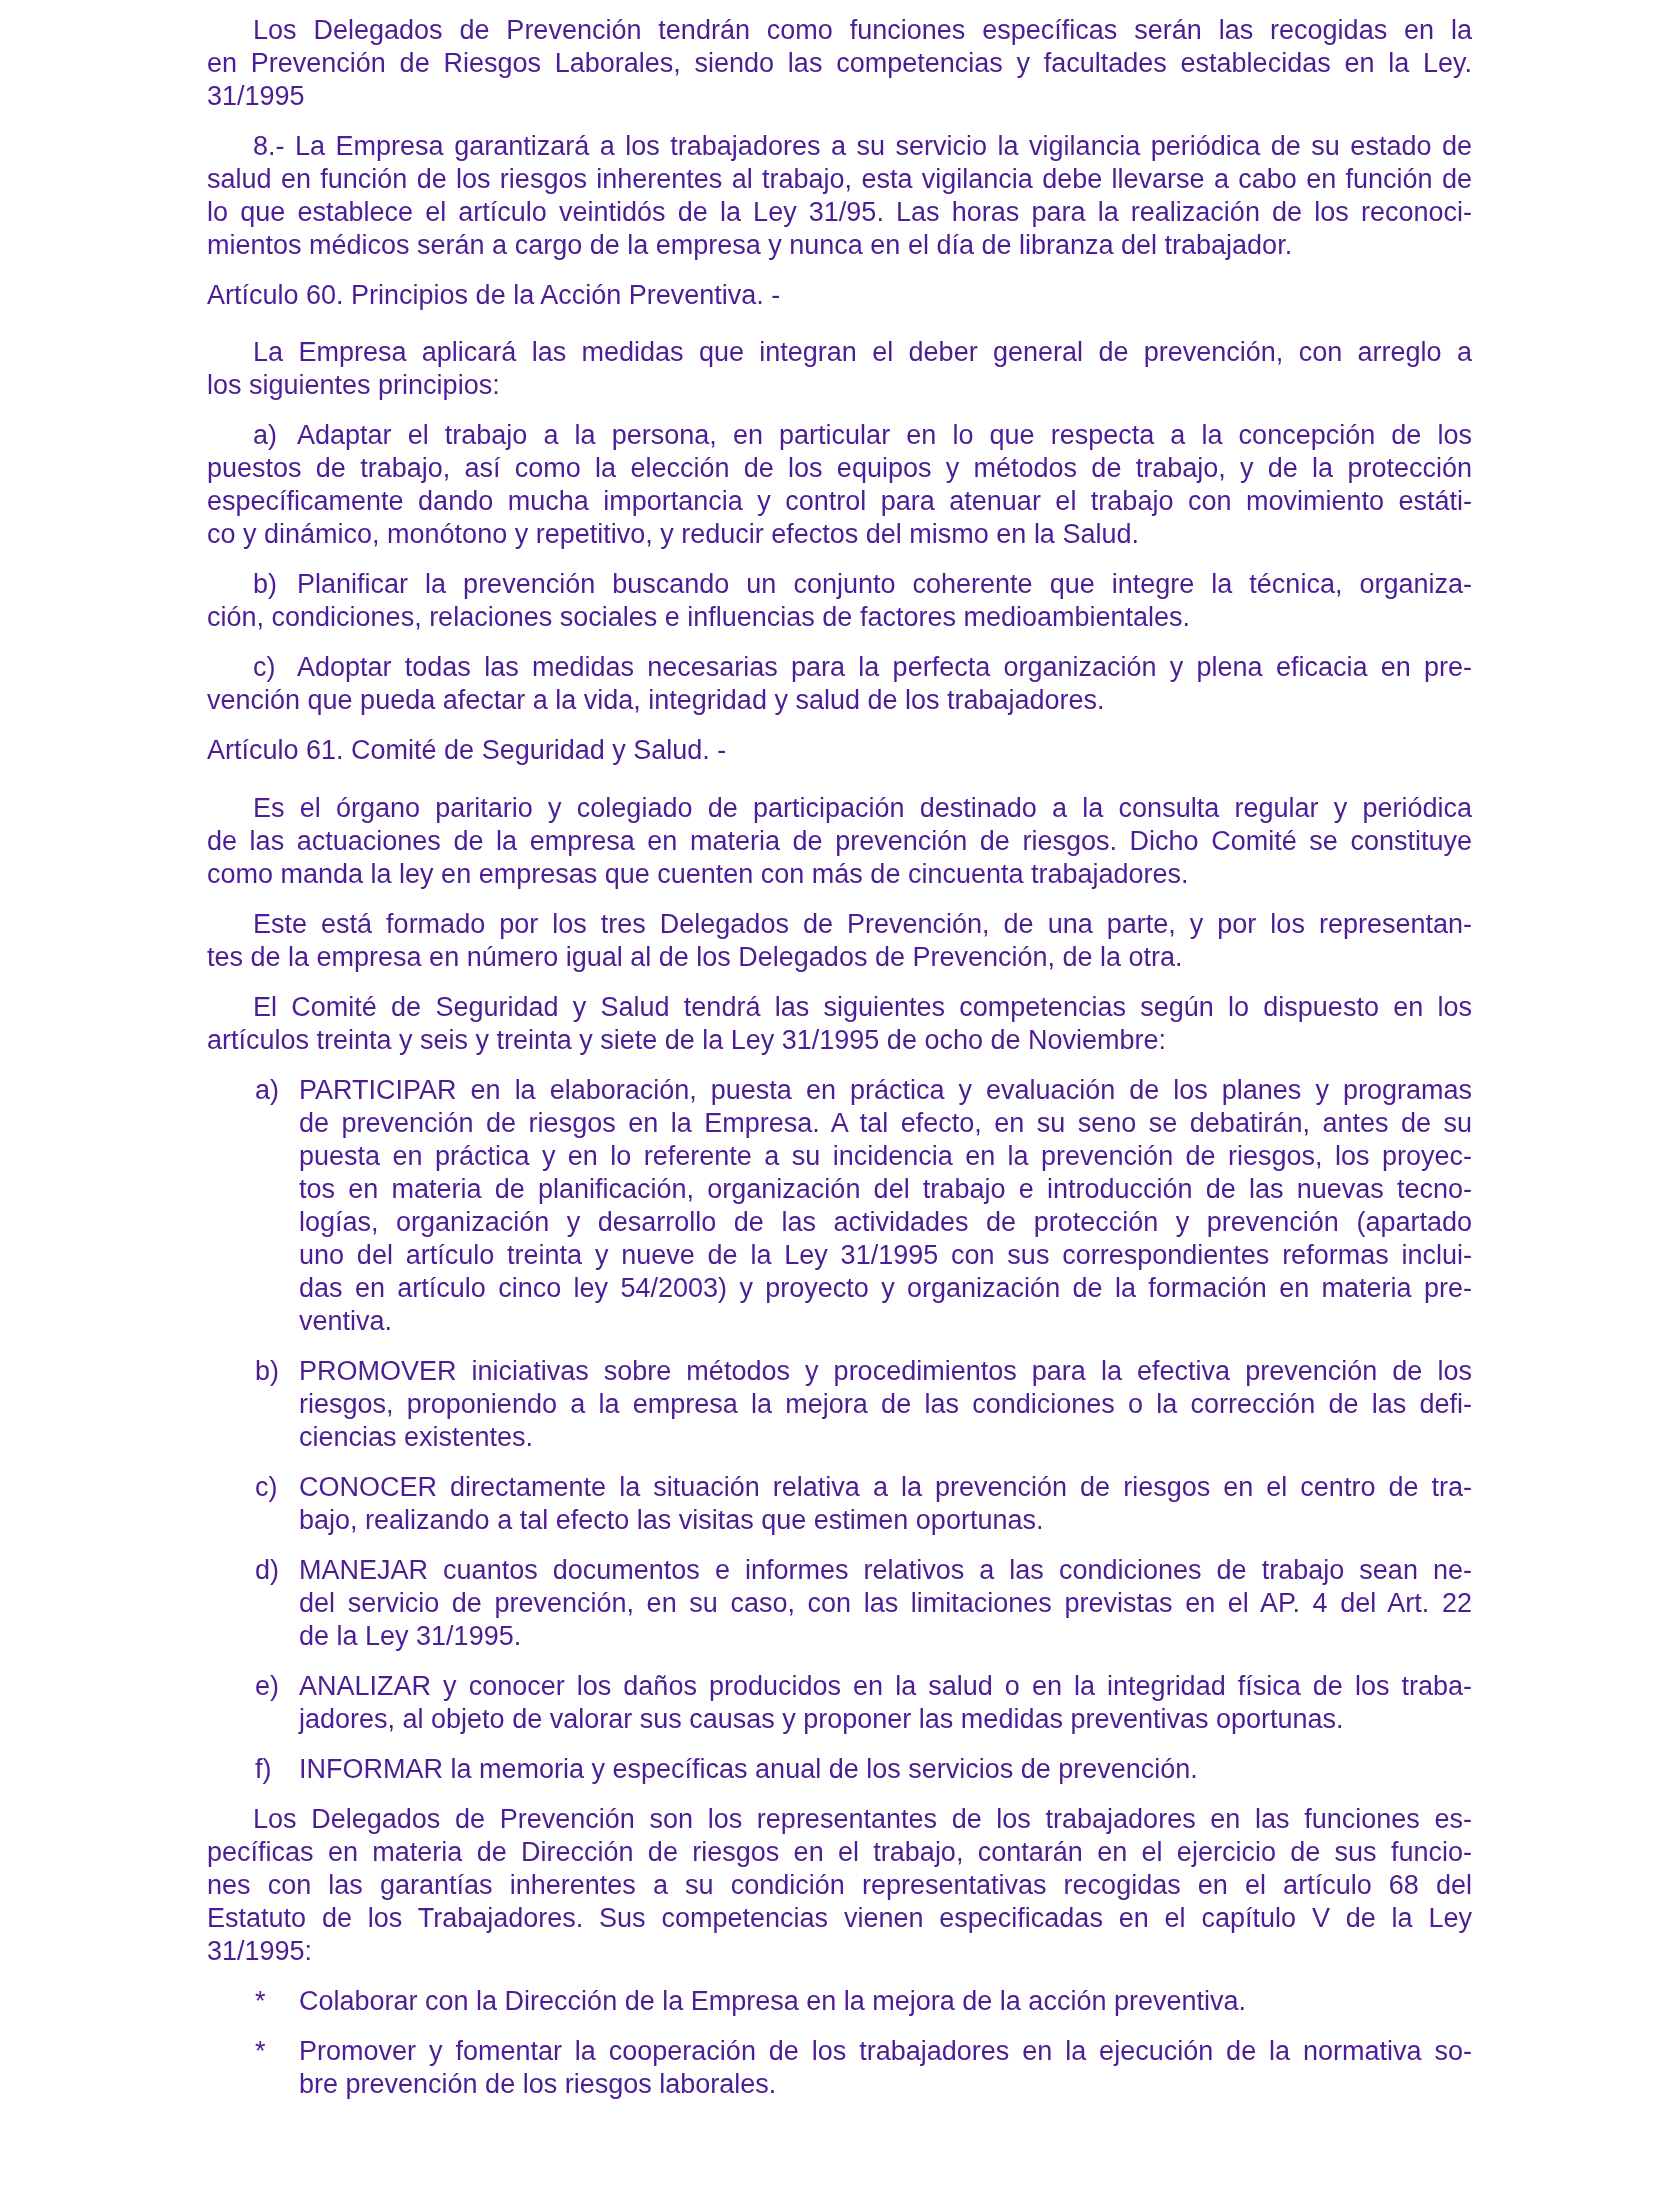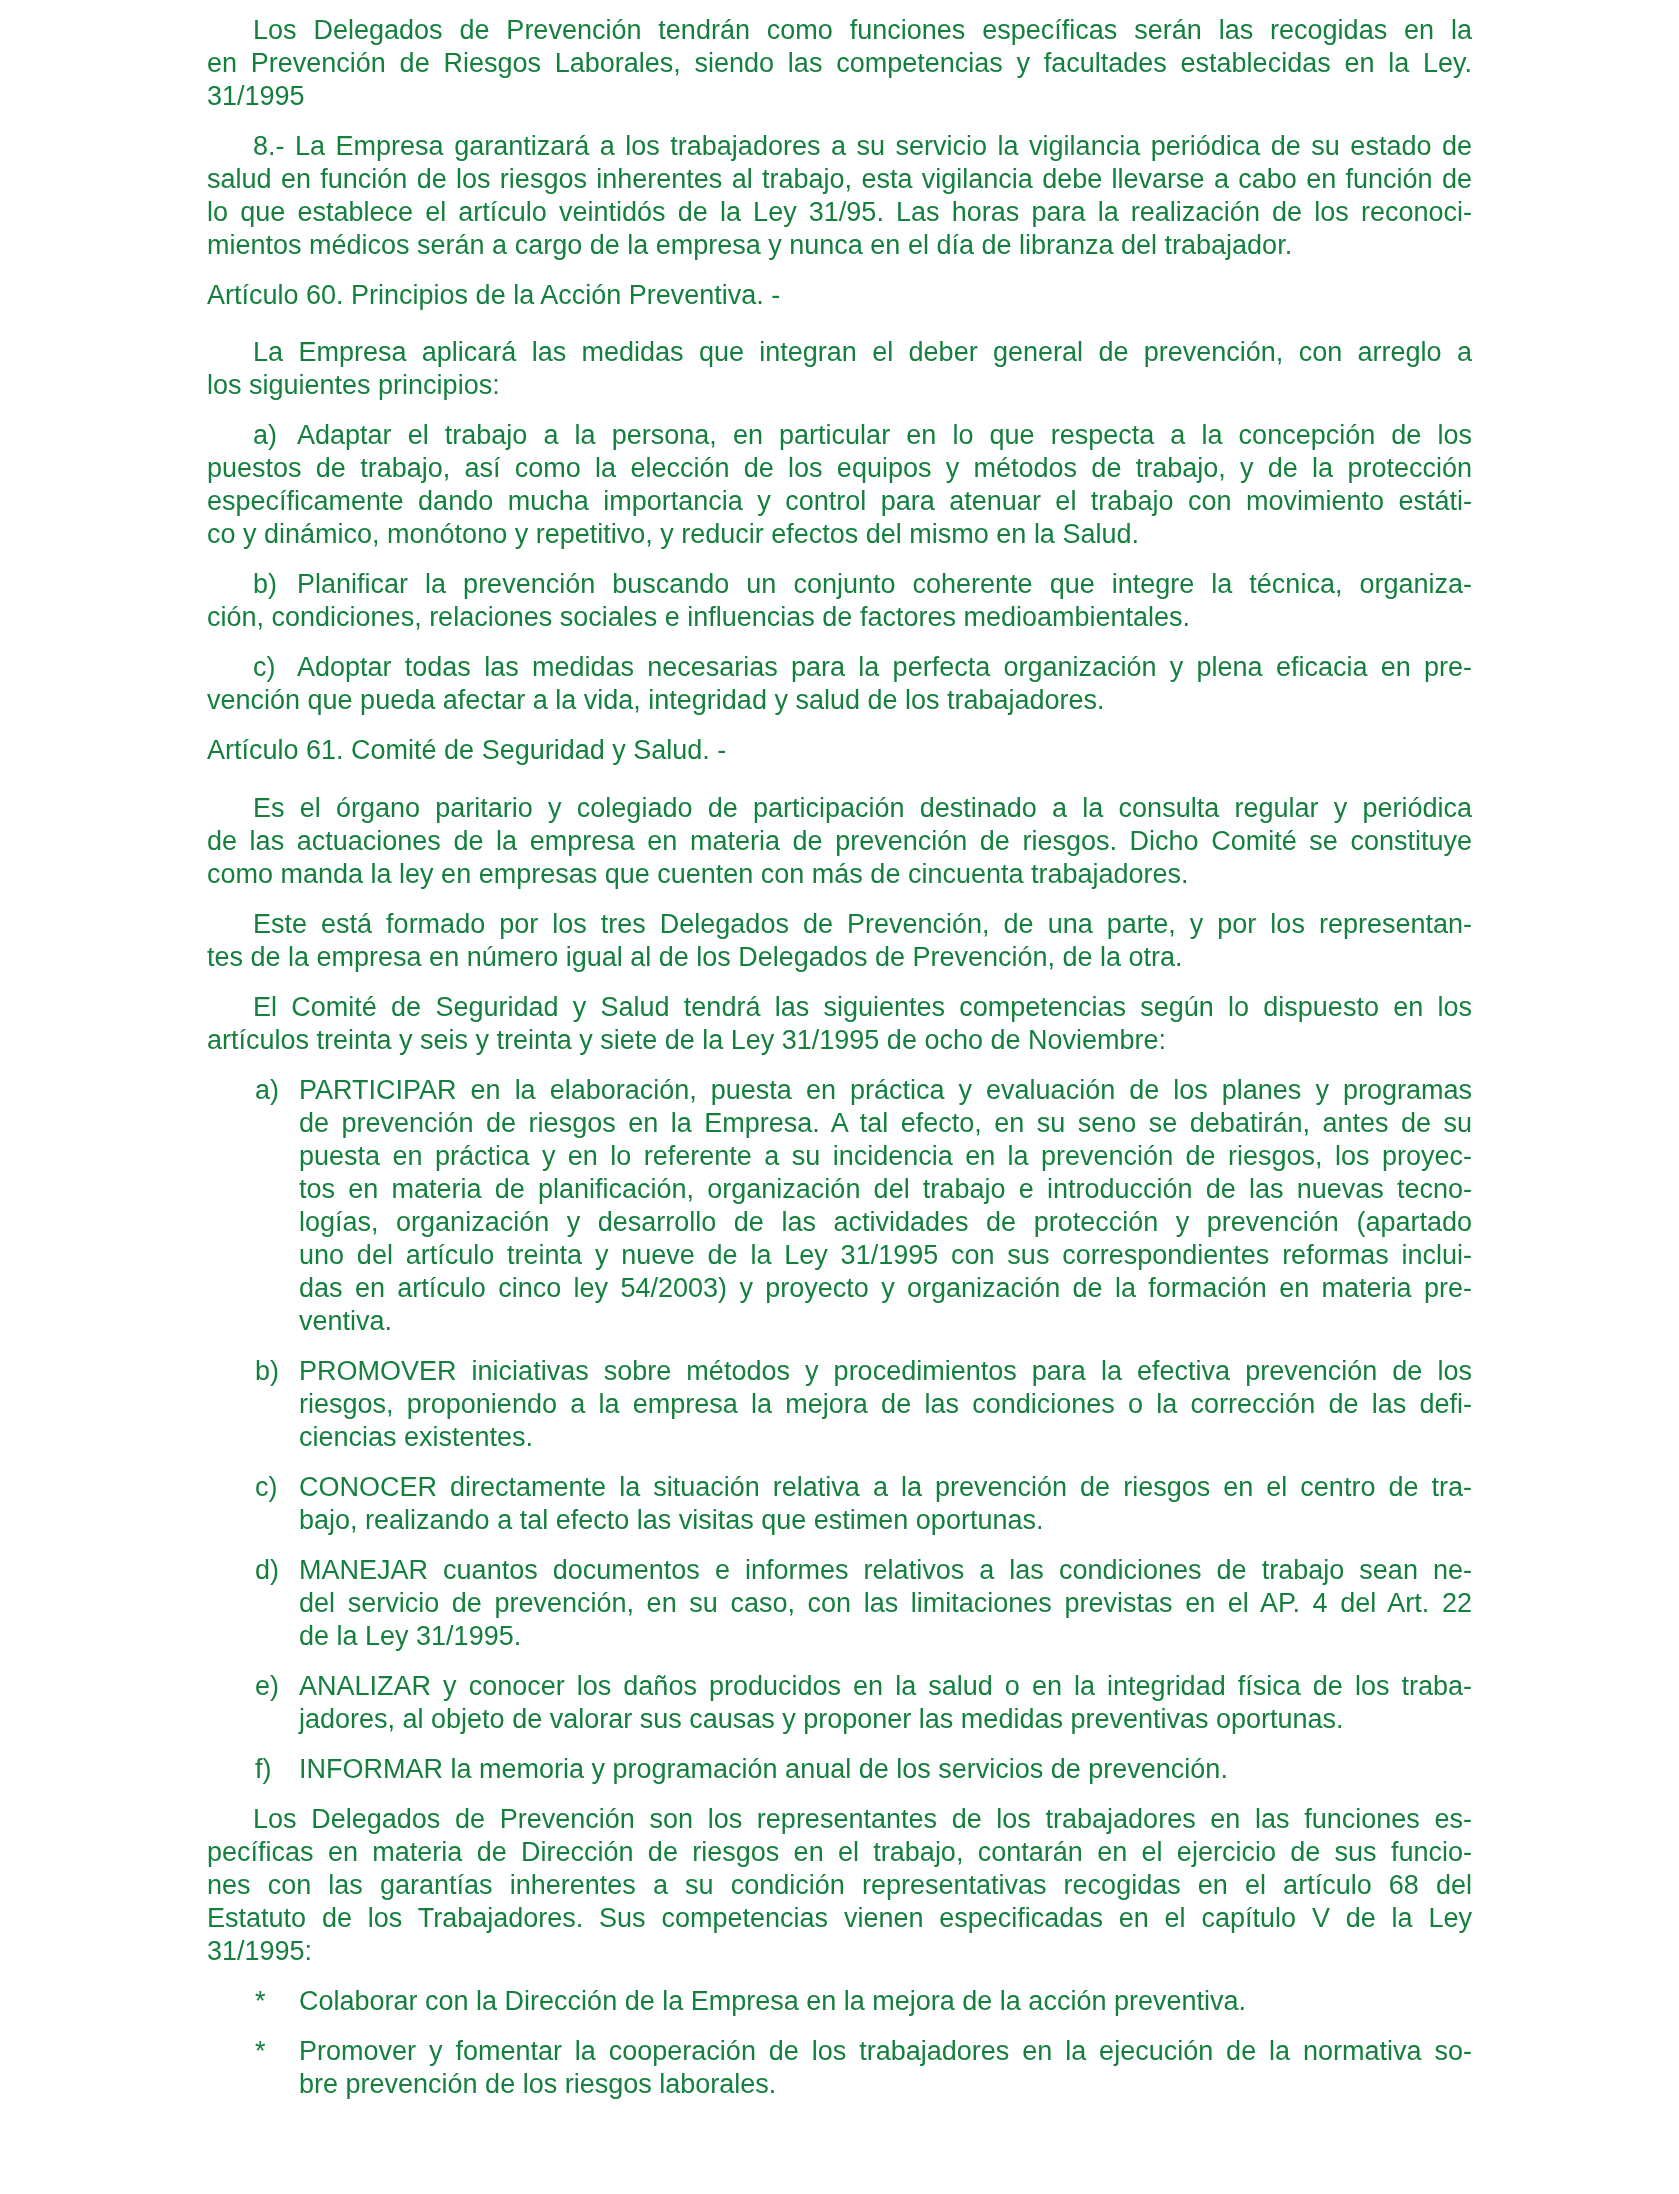--- a/index.html
+++ b/index.html
@@ -23,21 +23,21 @@
   .heading{
     font-size:27px;line-height:33px;font-weight:400;
     margin:9.2px 0 24.5px 0;text-align:left;
   }
   .li{position:relative;padding-left:92px;margin:0 0 17px 0;}
   .li .tag{position:absolute;left:48px;top:0;}
 </style>
 </head>
 <body>
 
-<div class="page" style="background: rgb(255, 255, 255); color: #15803d;">
+<div class="page" style="background: rgb(255, 255, 255); color: #4c1d95;">
   <div id="doc-body">
       <div class="para">
         <div class="ln indent">Los Delegados de Prevención tendrán como funciones específicas serán las recogidas en la</div>
         <div class="ln">en Prevención de Riesgos Laborales, siendo las competencias y facultades establecidas en la Ley.</div>
         <div class="ln last">31/1995</div>
       </div>
       <div class="para">
         <div class="ln indent">8.- La Empresa garantizará a los trabajadores a su servicio la vigilancia periódica de su estado de</div>
         <div class="ln">salud en función de los riesgos inherentes al trabajo, esta vigilancia debe llevarse a cabo en función de</div>
         <div class="ln">lo que establece el artículo veintidós de la Ley 31/95. Las horas para la realización de los reconoci-</div>
@@ -104,21 +104,21 @@
         <div class="ln">del servicio de prevención, en su caso, con las limitaciones previstas en el AP. 4 del Art. 22</div>
         <div class="ln last">de la Ley 31/1995.</div>
       </div>
       <div class="li">
         <span class="tag">e)</span>
         <div class="ln">ANALIZAR y conocer los daños producidos en la salud o en la integridad física de los traba-</div>
         <div class="ln last">jadores, al objeto de valorar sus causas y proponer las medidas preventivas oportunas.</div>
       </div>
       <div class="li">
         <span class="tag">f)</span>
-        <div class="ln last">INFORMAR la memoria y programación anual de los servicios de prevención.</div>
+        <div class="ln last">INFORMAR la memoria y específicas anual de los servicios de prevención.</div>
       </div>
       <div class="para">
         <div class="ln indent">Los Delegados de Prevención son los representantes de los trabajadores en las funciones es-</div>
         <div class="ln">pecíficas en materia de Dirección de riesgos en el trabajo, contarán en el ejercicio de sus funcio-</div>
         <div class="ln">nes con las garantías inherentes a su condición representativas recogidas en el artículo 68 del</div>
         <div class="ln">Estatuto de los Trabajadores. Sus competencias vienen especificadas en el capítulo V de la Ley</div>
         <div class="ln last">31/1995:</div>
       </div>
       <div class="li">
         <span class="tag">*</span>

